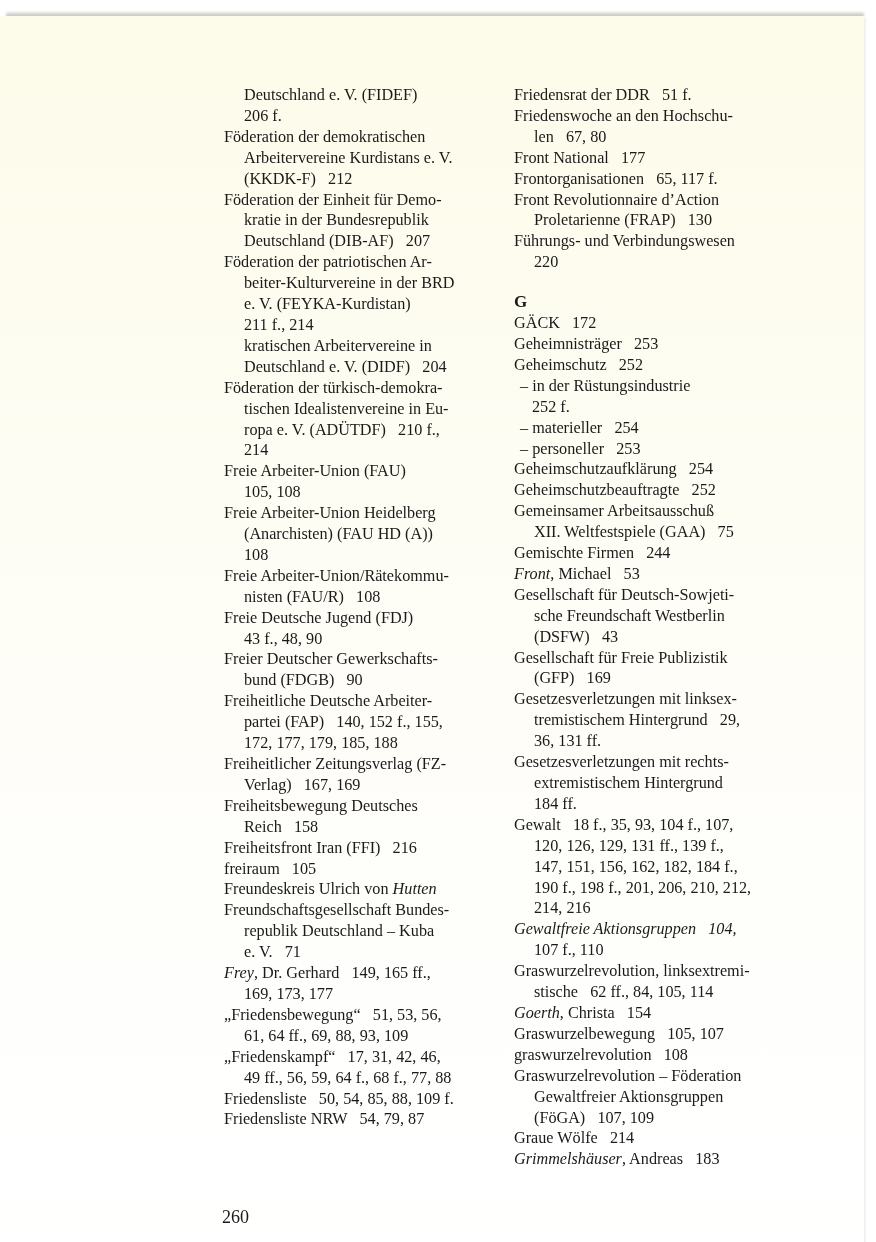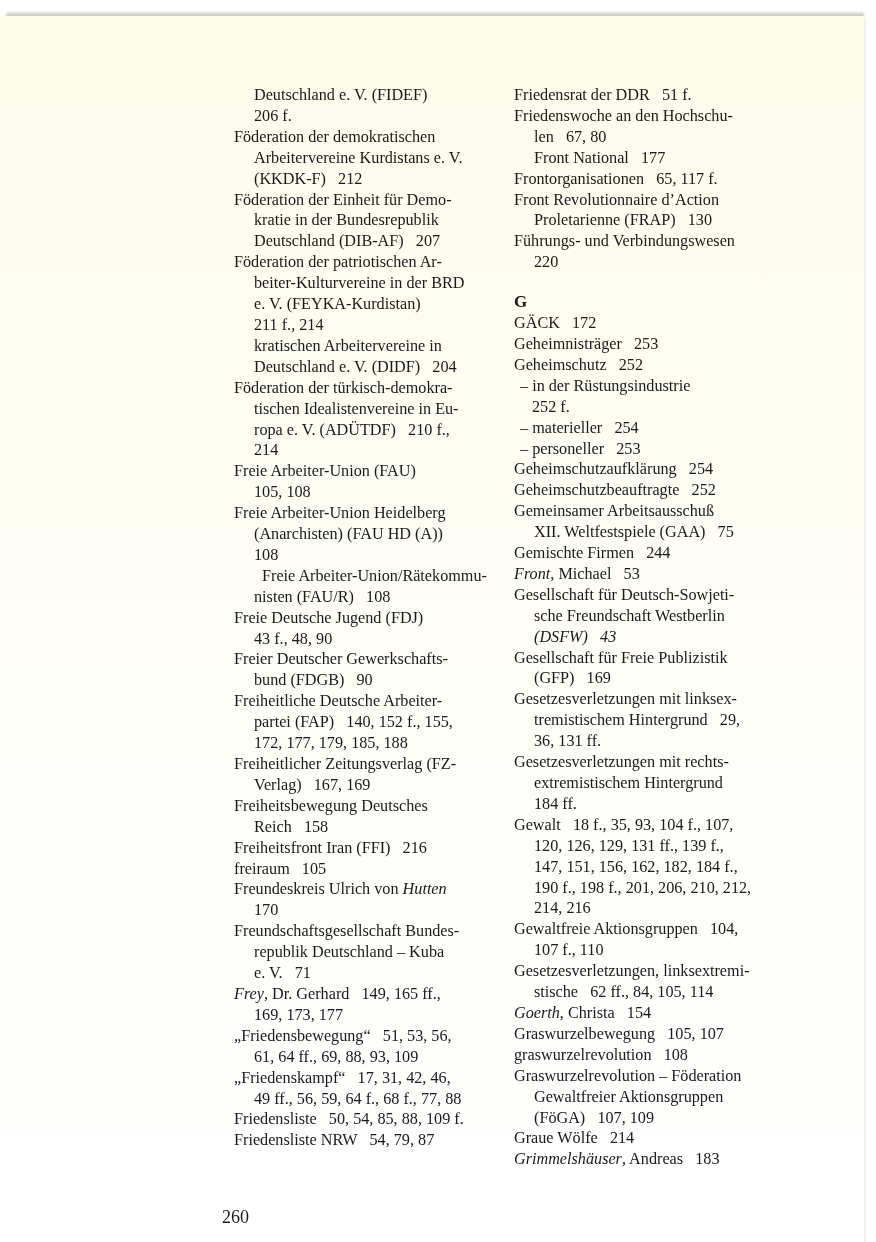--- a/index.html
+++ b/index.html
@@ -40,21 +40,21 @@
       width: 2px;
       height: 1224px;
       background: #f2f2ec;
     }
     .column {
       position: absolute;
       top: 85px;
       font-size: 16.2px;
       line-height: 20.9px;
     }
-    .col-left { left: 234px; width: 278px; }
+    .col-left { left: 224px; width: 278px; }
     .col-right { left: 514px; width: 280px; }
     .line {
       display: block;
       white-space: nowrap;
     }
     .line.cont { padding-left: 20px; }
     .line.sub { padding-left: 6px; }
     .line.subcont { padding-left: 18px; }
     .gap { height: 19px; }
     .letter-head {
@@ -95,54 +95,53 @@
     <span class="line cont"><span style="white-space: pre;">Deutschland e. V. (DIDF)   204</span></span>
     <span class="line"><span style="white-space: pre;">Föderation der türkisch-demokra-</span></span>
     <span class="line cont"><span style="white-space: pre;">tischen Idealistenvereine in Eu-</span></span>
     <span class="line cont"><span style="white-space: pre;">ropa e. V. (ADÜTDF)   210 f.,</span></span>
     <span class="line cont"><span style="white-space: pre;">214</span></span>
     <span class="line"><span style="white-space: pre;">Freie Arbeiter-Union (FAU)</span></span>
     <span class="line cont"><span style="white-space: pre;">105, 108</span></span>
     <span class="line"><span style="white-space: pre;">Freie Arbeiter-Union Heidelberg</span></span>
     <span class="line cont"><span style="white-space: pre;">(Anarchisten) (FAU HD (A))</span></span>
     <span class="line cont"><span style="white-space: pre;">108</span></span>
-    <span class="line"><span style="white-space: pre; margin-left: 28px;">Freie Arbeiter-Union/Rätekommu-</span></span>
+    <span class="line"><span style="white-space: pre;">Freie Arbeiter-Union/Rätekommu-</span></span>
     <span class="line cont"><span style="white-space: pre;">nisten (FAU/R)   108</span></span>
     <span class="line"><span style="white-space: pre;">Freie Deutsche Jugend (FDJ)</span></span>
     <span class="line cont"><span style="white-space: pre;">43 f., 48, 90</span></span>
     <span class="line"><span style="white-space: pre;">Freier Deutscher Gewerkschafts-</span></span>
     <span class="line cont"><span style="white-space: pre;">bund (FDGB)   90</span></span>
     <span class="line"><span style="white-space: pre; text-align: right;">Freiheitliche Deutsche Arbeiter-</span></span>
     <span class="line cont"><span style="white-space: pre;">partei (FAP)   140, 152 f., 155,</span></span>
     <span class="line cont"><span style="white-space: pre;">172, 177, 179, 185, 188</span></span>
     <span class="line"><span style="white-space: pre;">Freiheitlicher Zeitungsverlag (FZ-</span></span>
     <span class="line cont"><span style="white-space: pre;">Verlag)   167, 169</span></span>
     <span class="line"><span style="white-space: pre;">Freiheitsbewegung Deutsches</span></span>
     <span class="line cont"><span style="white-space: pre;">Reich   158</span></span>
     <span class="line"><span style="white-space: pre;">Freiheitsfront Iran (FFI)   216</span></span>
     <span class="line"><span style="white-space: pre;">freiraum   105</span></span>
     <span class="line"><span style="white-space: pre;">Freundeskreis Ulrich von </span><em>Hutten</em></span>
-    <span class="line cont"><span style="white-space: pre;">170</span></span>
     <span class="line"><span style="white-space: pre;">Freundschaftsgesellschaft Bundes-</span></span>
     <span class="line cont"><span style="white-space: pre;">republik Deutschland – Kuba</span></span>
     <span class="line cont"><span style="white-space: pre;">e. V.   71</span></span>
     <span class="line"><em>Frey</em><span style="white-space: pre;">, Dr. Gerhard   149, 165 ff.,</span></span>
     <span class="line cont"><span style="white-space: pre;">169, 173, 177</span></span>
     <span class="line"><span style="white-space: pre;">„Friedensbewegung“   51, 53, 56,</span></span>
     <span class="line cont"><span style="white-space: pre;">61, 64 ff., 69, 88, 93, 109</span></span>
     <span class="line"><span style="white-space: pre;">„Friedenskampf“   17, 31, 42, 46,</span></span>
     <span class="line cont"><span style="white-space: pre;">49 ff., 56, 59, 64 f., 68 f., 77, 88</span></span>
     <span class="line"><span style="white-space: pre;">Friedensliste   50, 54, 85, 88, 109 f.</span></span>
     <span class="line"><span style="white-space: pre;">Friedensliste NRW   54, 79, 87</span></span>
   </div>
 <div class="column col-right" id="col-right">
     <span class="line"><span style="white-space: pre;">Friedensrat der DDR   51 f.</span></span>
     <span class="line"><span style="white-space: pre;">Friedenswoche an den Hochschu-</span></span>
     <span class="line cont"><span style="white-space: pre;">len   67, 80</span></span>
-    <span class="line"><span style="white-space: pre; margin-left: 20px;">Front National   177</span></span>
+    <span class="line"><span style="white-space: pre;">Front National   177</span></span>
     <span class="line"><span style="white-space: pre;">Frontorganisationen   65, 117 f.</span></span>
     <span class="line"><span style="white-space: pre;">Front Revolutionnaire d’Action</span></span>
     <span class="line cont"><span style="white-space: pre;">Proletarienne (FRAP)   130</span></span>
     <span class="line"><span style="white-space: pre;">Führungs- und Verbindungswesen</span></span>
     <span class="line cont"><span style="white-space: pre;">220</span></span>
     <div class="gap"></div>
     <span class="line letter-head"><span style="white-space: pre;">G</span></span>
     <span class="line"><span style="white-space: pre;">GÄCK   172</span></span>
     <span class="line"><span style="white-space: pre;">Geheimnisträger   253</span></span>
     <span class="line"><span style="white-space: pre;">Geheimschutz   252</span></span>
@@ -151,37 +150,37 @@
     <span class="line sub"><span style="white-space: pre;">– materieller   254</span></span>
     <span class="line sub"><span style="white-space: pre;">– personeller   253</span></span>
     <span class="line"><span style="white-space: pre;">Geheimschutzaufklärung   254</span></span>
     <span class="line"><span style="white-space: pre;">Geheimschutzbeauftragte   252</span></span>
     <span class="line"><span style="white-space: pre;">Gemeinsamer Arbeitsausschuß</span></span>
     <span class="line cont"><span style="white-space: pre;">XII. Weltfestspiele (GAA)   75</span></span>
     <span class="line"><span style="white-space: pre;">Gemischte Firmen   244</span></span>
     <span class="line"><em>Front</em><span style="white-space: pre;">, Michael   53</span></span>
     <span class="line"><span style="white-space: pre;">Gesellschaft für Deutsch-Sowjeti-</span></span>
     <span class="line cont"><span style="white-space: pre;">sche Freundschaft Westberlin</span></span>
-    <span class="line cont"><span style="white-space: pre; font-style: italic;">(DSFW)   43</span></span>
+    <span class="line cont"><span style="white-space: pre;">(DSFW)   43</span></span>
     <span class="line"><span style="white-space: pre;">Gesellschaft für Freie Publizistik</span></span>
     <span class="line cont"><span style="white-space: pre;">(GFP)   169</span></span>
     <span class="line"><span style="white-space: pre;">Gesetzesverletzungen mit linksex-</span></span>
     <span class="line cont"><span style="white-space: pre;">tremistischem Hintergrund   29,</span></span>
     <span class="line cont"><span style="white-space: pre;">36, 131 ff.</span></span>
     <span class="line"><span style="white-space: pre;">Gesetzesverletzungen mit rechts-</span></span>
     <span class="line cont"><span style="white-space: pre;">extremistischem Hintergrund</span></span>
     <span class="line cont"><span style="white-space: pre;">184 ff.</span></span>
     <span class="line"><span style="white-space: pre;">Gewalt   18 f., 35, 93, 104 f., 107,</span></span>
     <span class="line cont"><span style="white-space: pre;">120, 126, 129, 131 ff., 139 f.,</span></span>
     <span class="line cont"><span style="white-space: pre;">147, 151, 156, 162, 182, 184 f.,</span></span>
     <span class="line cont"><span style="white-space: pre;">190 f., 198 f., 201, 206, 210, 212,</span></span>
     <span class="line cont"><span style="white-space: pre;">214, 216</span></span>
-    <span class="line"><span style="white-space: pre;">Gewaltfreie Aktionsgruppen   104,</span></span>
+    <span class="line"><span style="white-space: pre; font-style: italic;">Gewaltfreie Aktionsgruppen   104,</span></span>
     <span class="line cont"><span style="white-space: pre;">107 f., 110</span></span>
-    <span class="line"><span style="white-space: pre;">Gesetzesverletzungen, linksextremi-</span></span>
+    <span class="line"><span style="white-space: pre;">Graswurzelrevolution, linksextremi-</span></span>
     <span class="line cont"><span style="white-space: pre;">stische   62 ff., 84, 105, 114</span></span>
     <span class="line"><em>Goerth</em><span style="white-space: pre;">, Christa   154</span></span>
     <span class="line"><span style="white-space: pre;">Graswurzelbewegung   105, 107</span></span>
     <span class="line"><span style="white-space: pre;">graswurzelrevolution   108</span></span>
     <span class="line"><span style="white-space: pre;">Graswurzelrevolution – Föderation</span></span>
     <span class="line cont"><span style="white-space: pre;">Gewaltfreier Aktionsgruppen</span></span>
     <span class="line cont"><span style="white-space: pre;">(FöGA)   107, 109</span></span>
     <span class="line"><span style="white-space: pre;">Graue Wölfe   214</span></span>
     <span class="line"><em>Grimmelshäuser</em><span style="white-space: pre;">, Andreas   183</span></span>
   </div>

